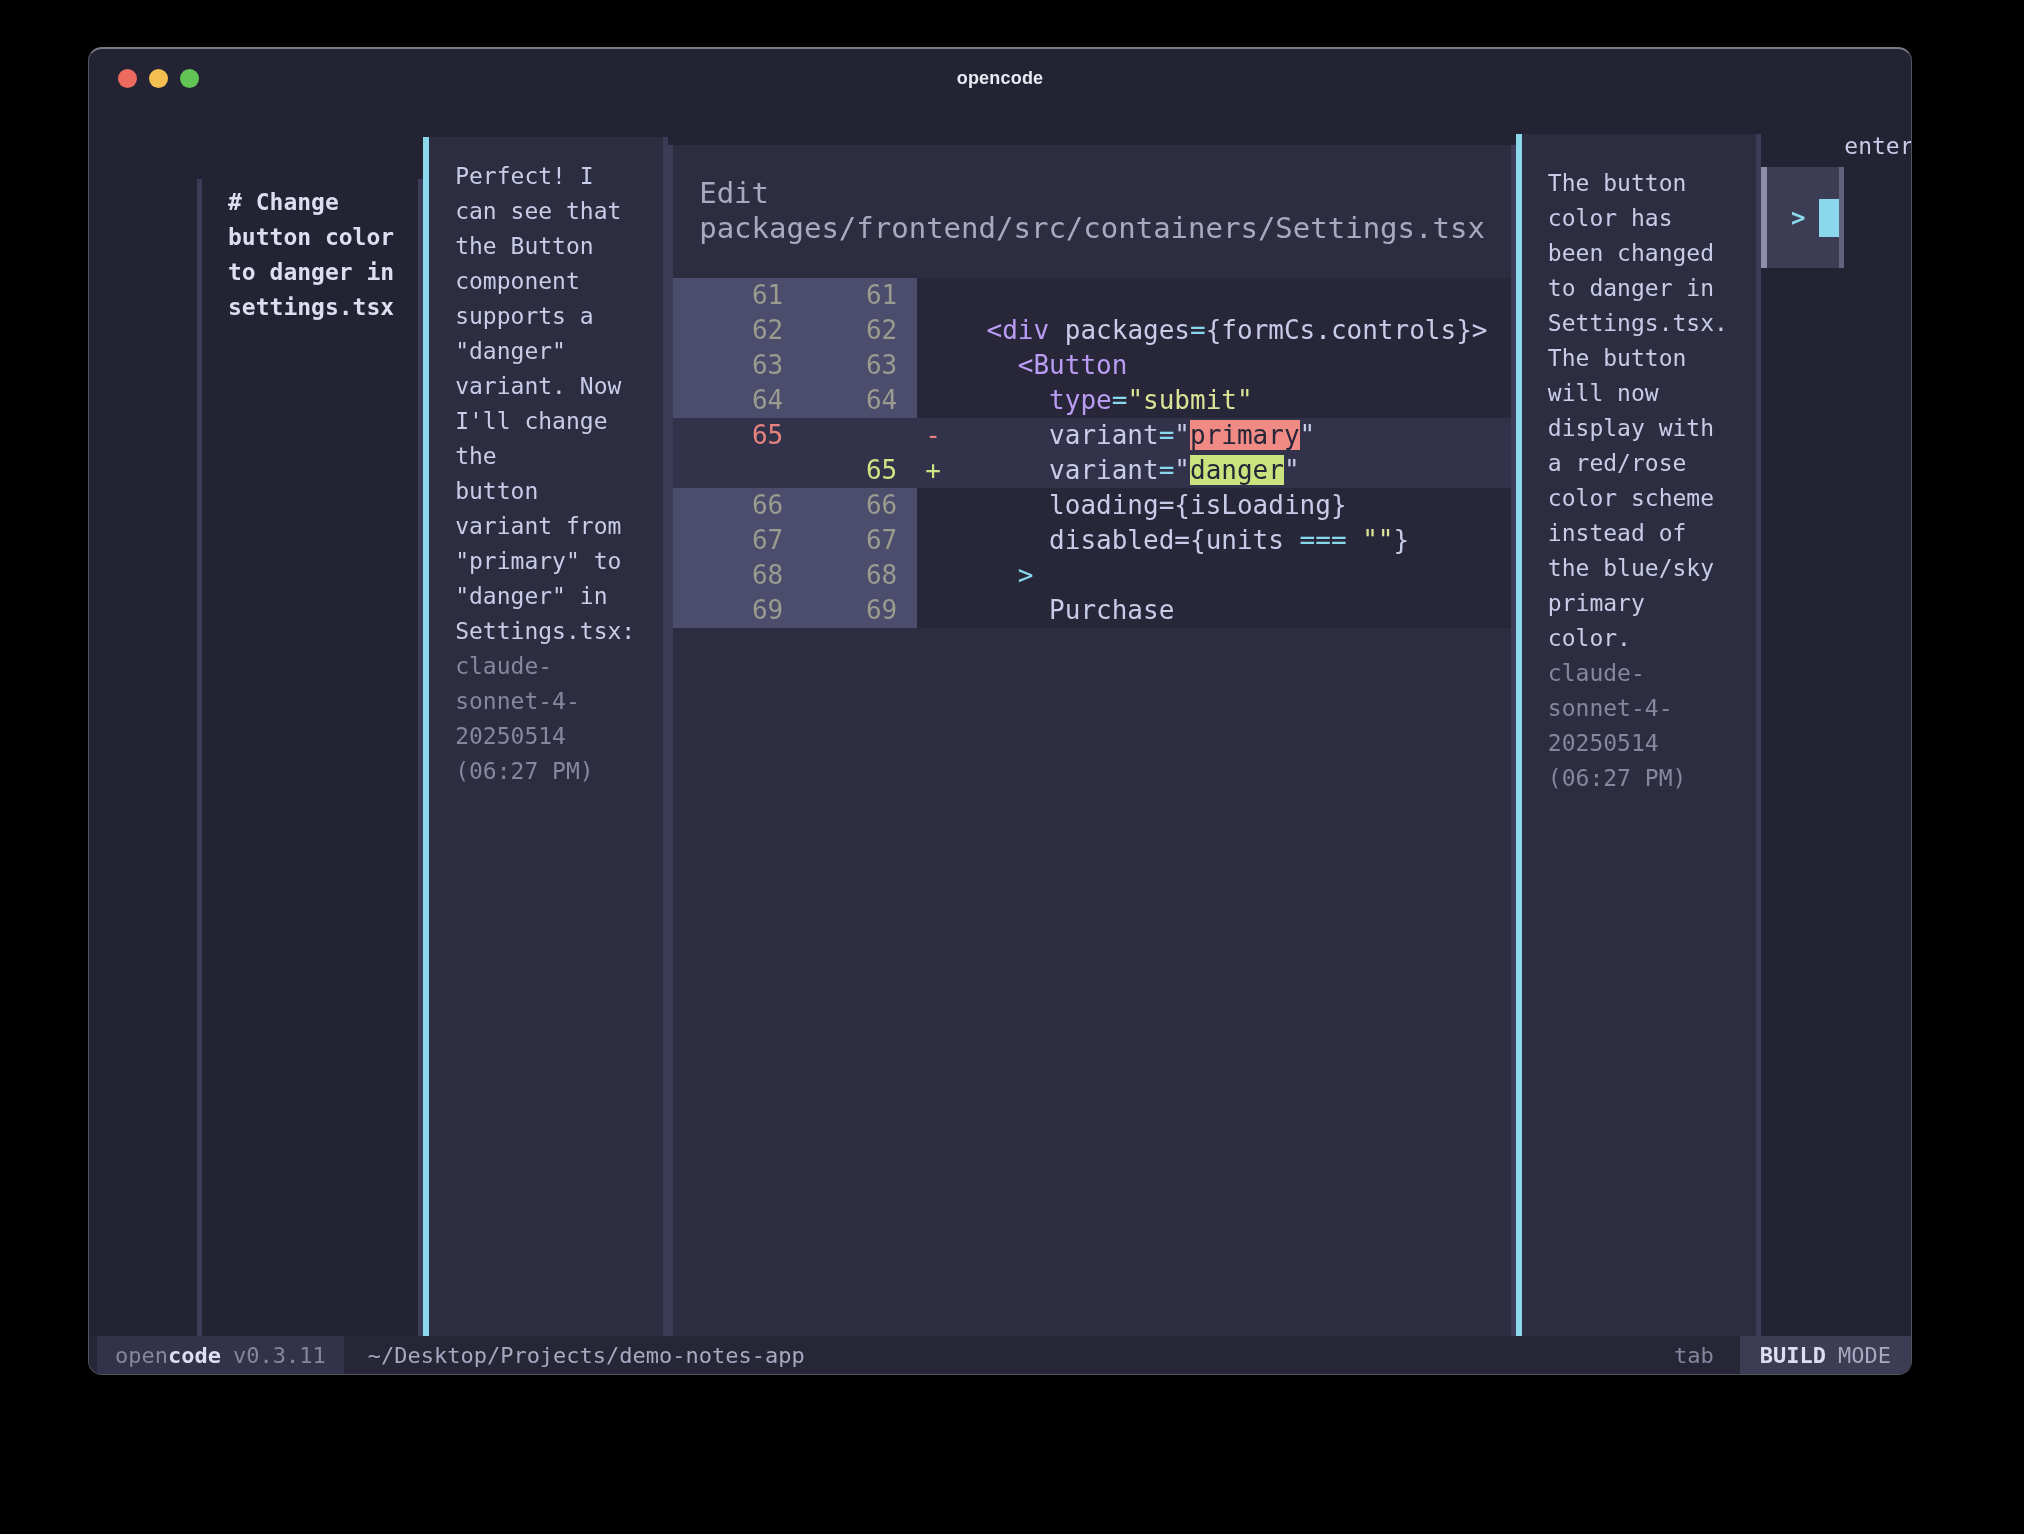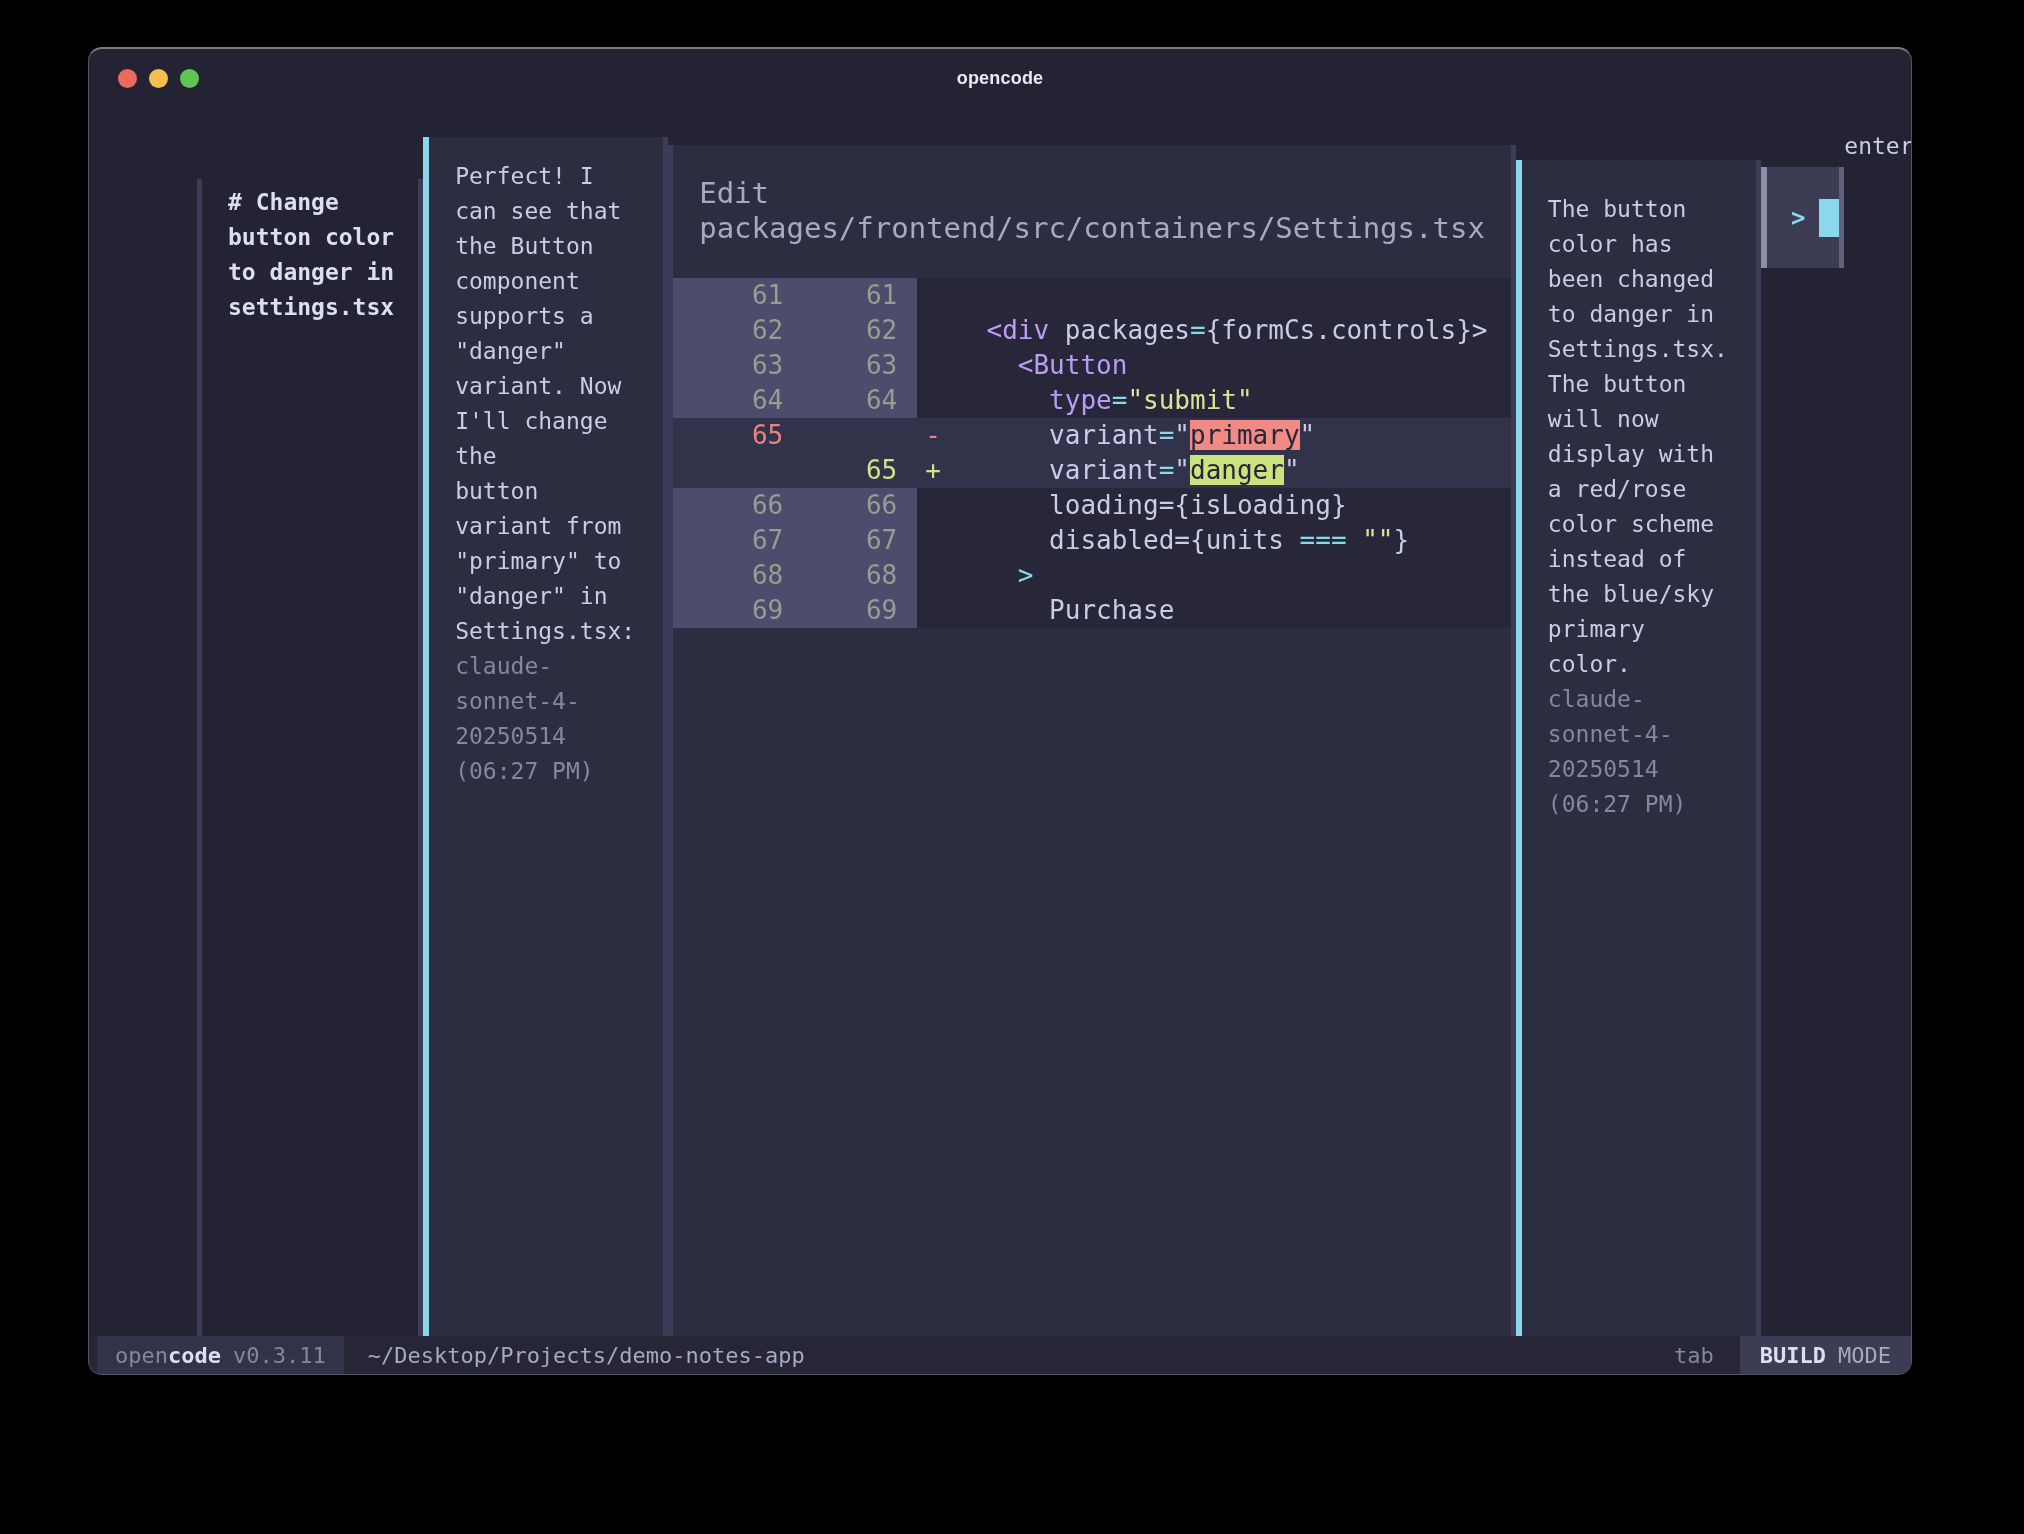--- a/index.html
+++ b/index.html
@@ -44,21 +44,21 @@
   
   .msg {
     background:var(--block-bg,#2d2d42);
     border-left:6px solid var(--accent-cyan,#8ad8ec);
     border-right:5px solid var(--border-muted,#3c3c58);
     padding:22px 28px 22px 26px;
   }
   .msg .body { white-space:pre-wrap; }
   .msg .meta { color:var(--text-dim,#85879e); }
   .msg1 { margin-top:30px; }
-  .msg2 { margin-top:53px; padding-top:32px; padding-bottom:32px; }
+  .msg2 { margin-top:27px; padding-top:32px; padding-bottom:32px; }
 
   
   .edit-block {
     margin-top:38px;
     border-left:5px solid var(--border-muted,#3c3c58);
     border-right:5px solid var(--border-muted,#3c3c58);
     background:var(--block-bg,#2d2d42);
     padding-bottom:8px;
   }
   .edit-header { color:var(--text-mid,#a6a9c0); font-size:29px; line-height:35px; padding:31px 26px 32px 26px; }

